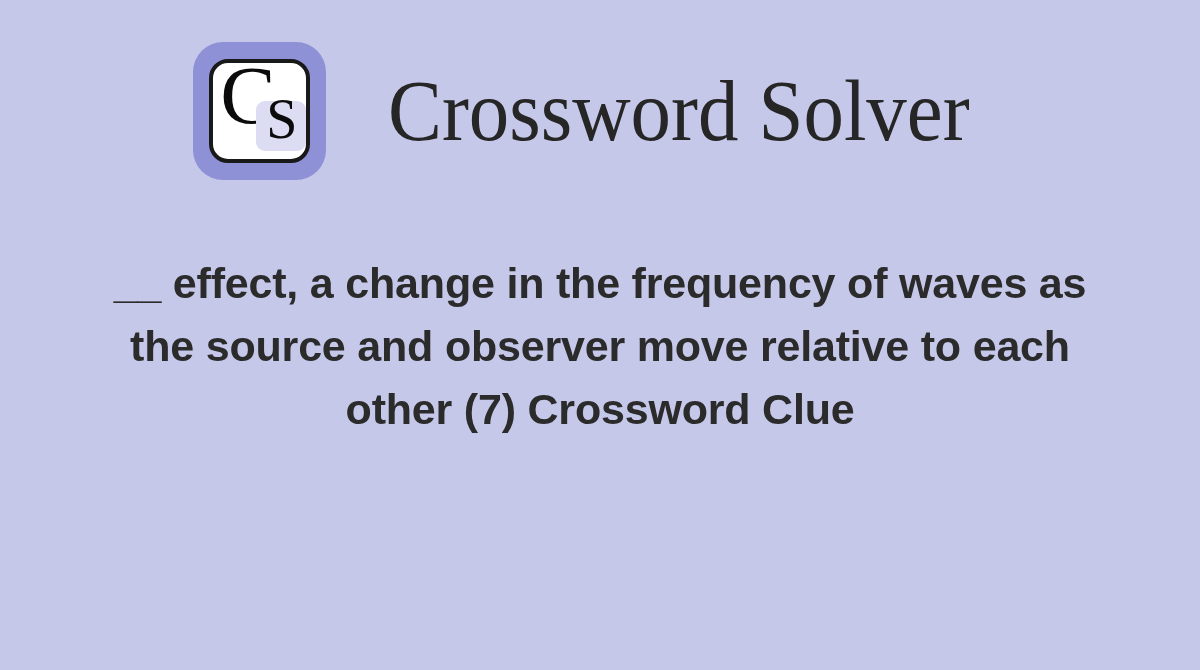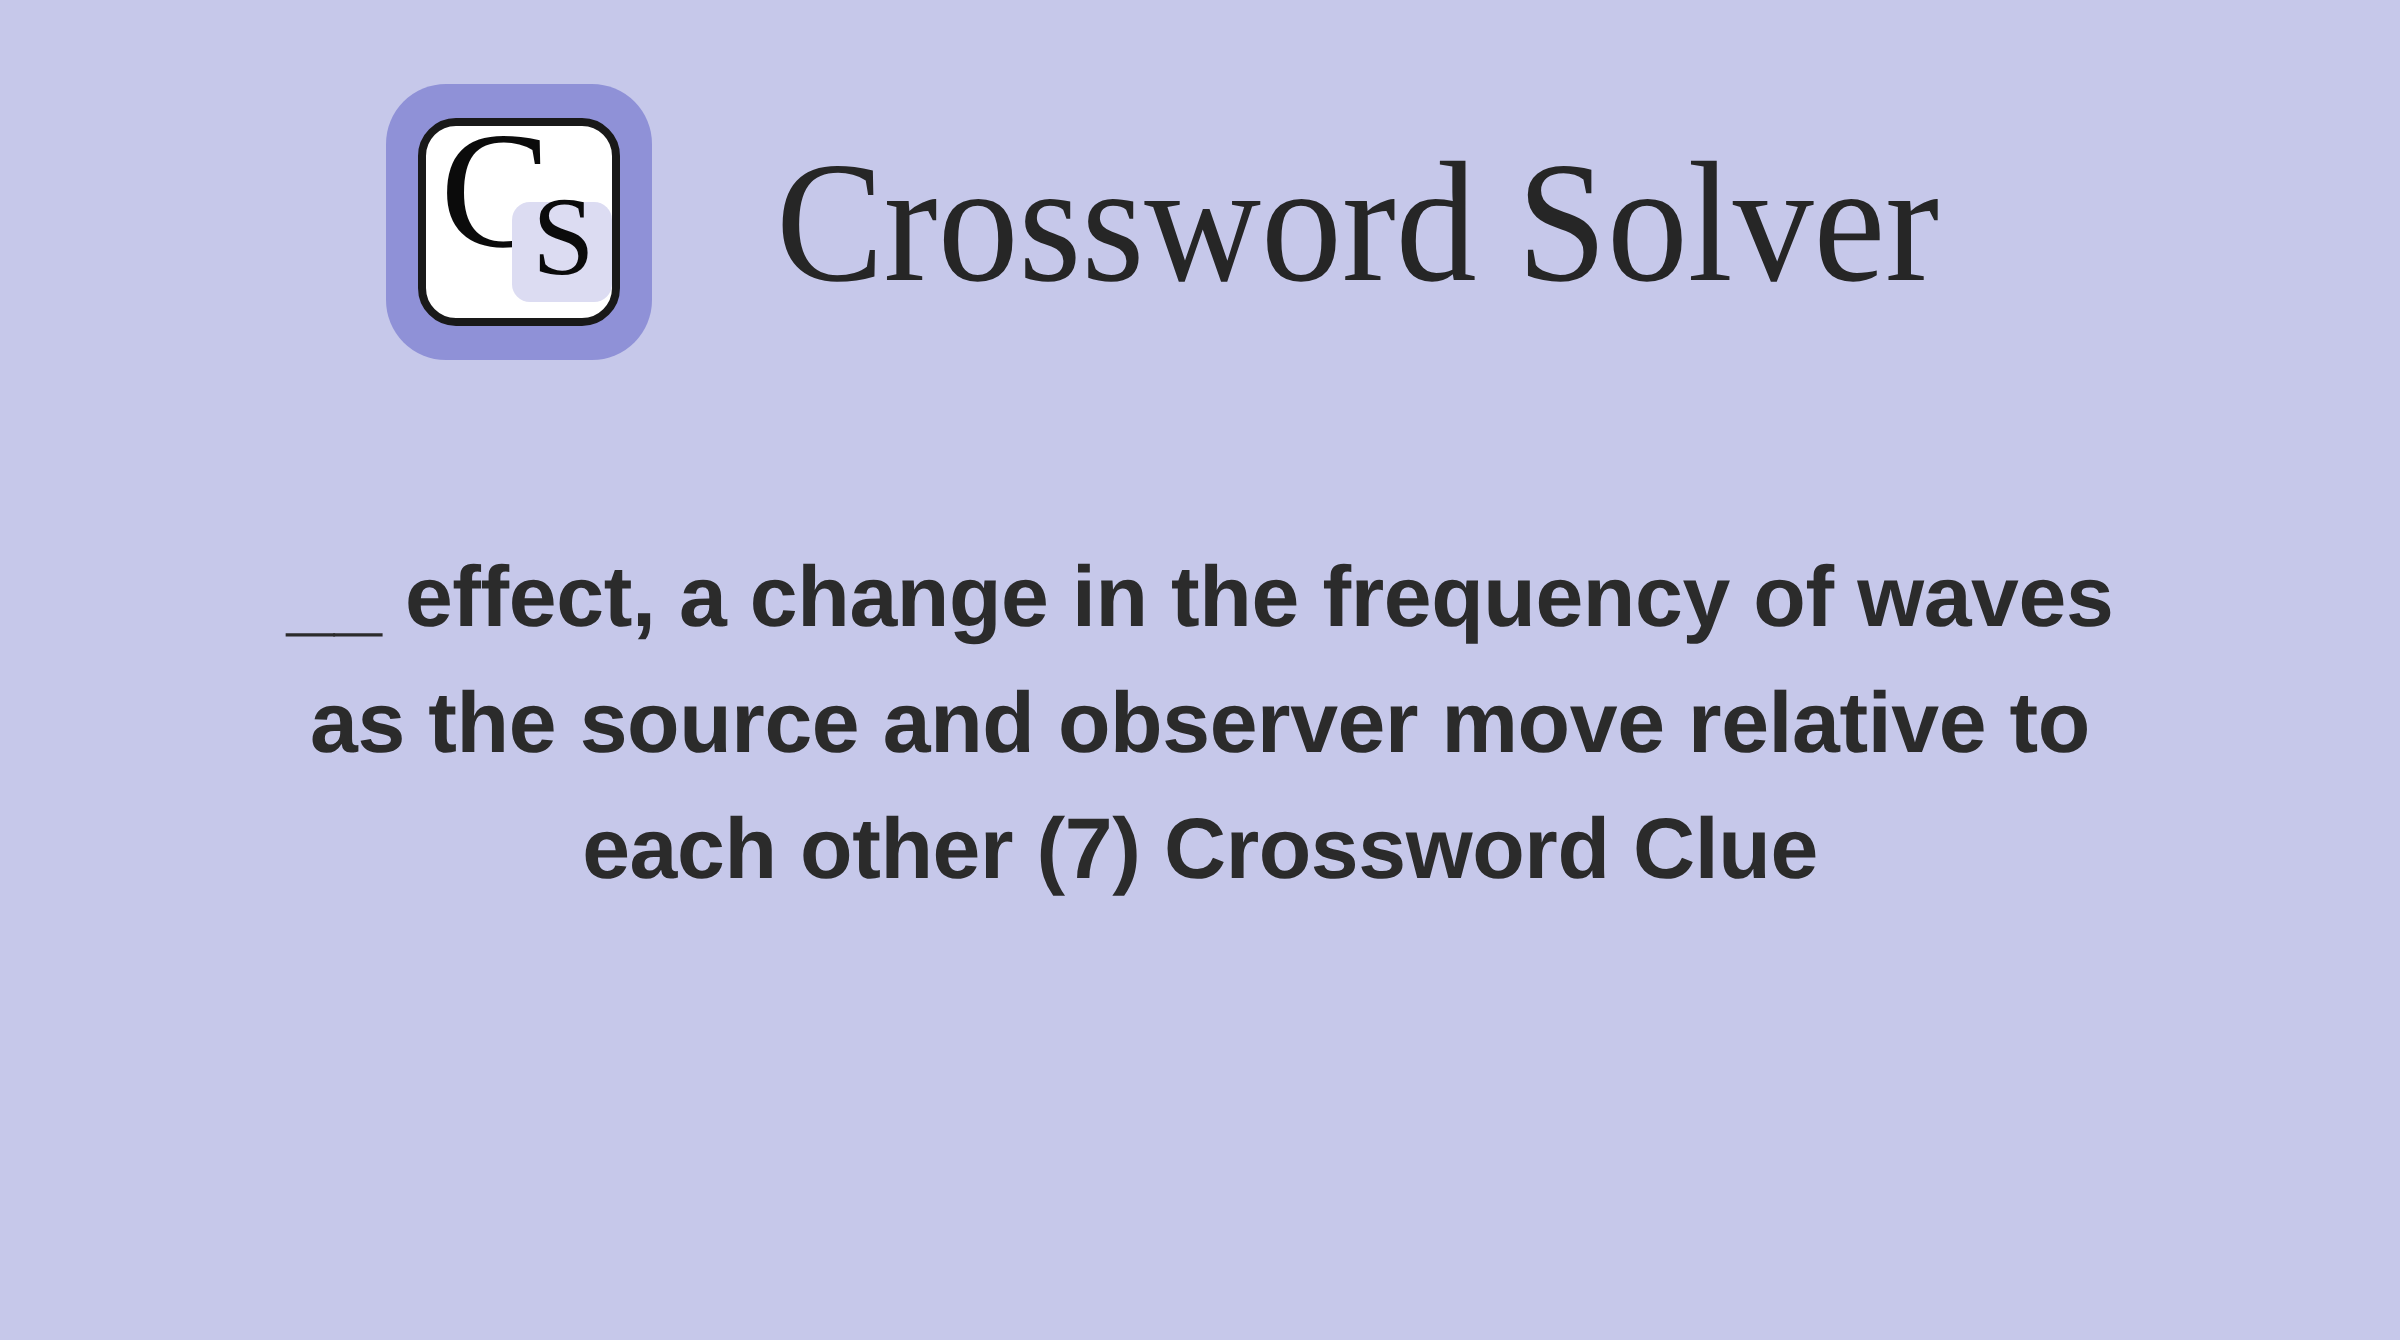--- a/index.html
+++ b/index.html
@@ -102,21 +102,21 @@
   
   .clue-wrap {
     position: absolute;
     left: 100px;
     top: 252px;
     width: 1000px;
     text-align: center;
   }
 
   .clue-heading {
-    margin: 16px;
+    margin: 0;
     font-family: "Liberation Sans", sans-serif;
     font-weight: bold;
     font-size: 43px;
     line-height: 63px;
     color: #2b2b2b;
     letter-spacing: -0.2px;
   }
 </style>
 </head>
 <body>

